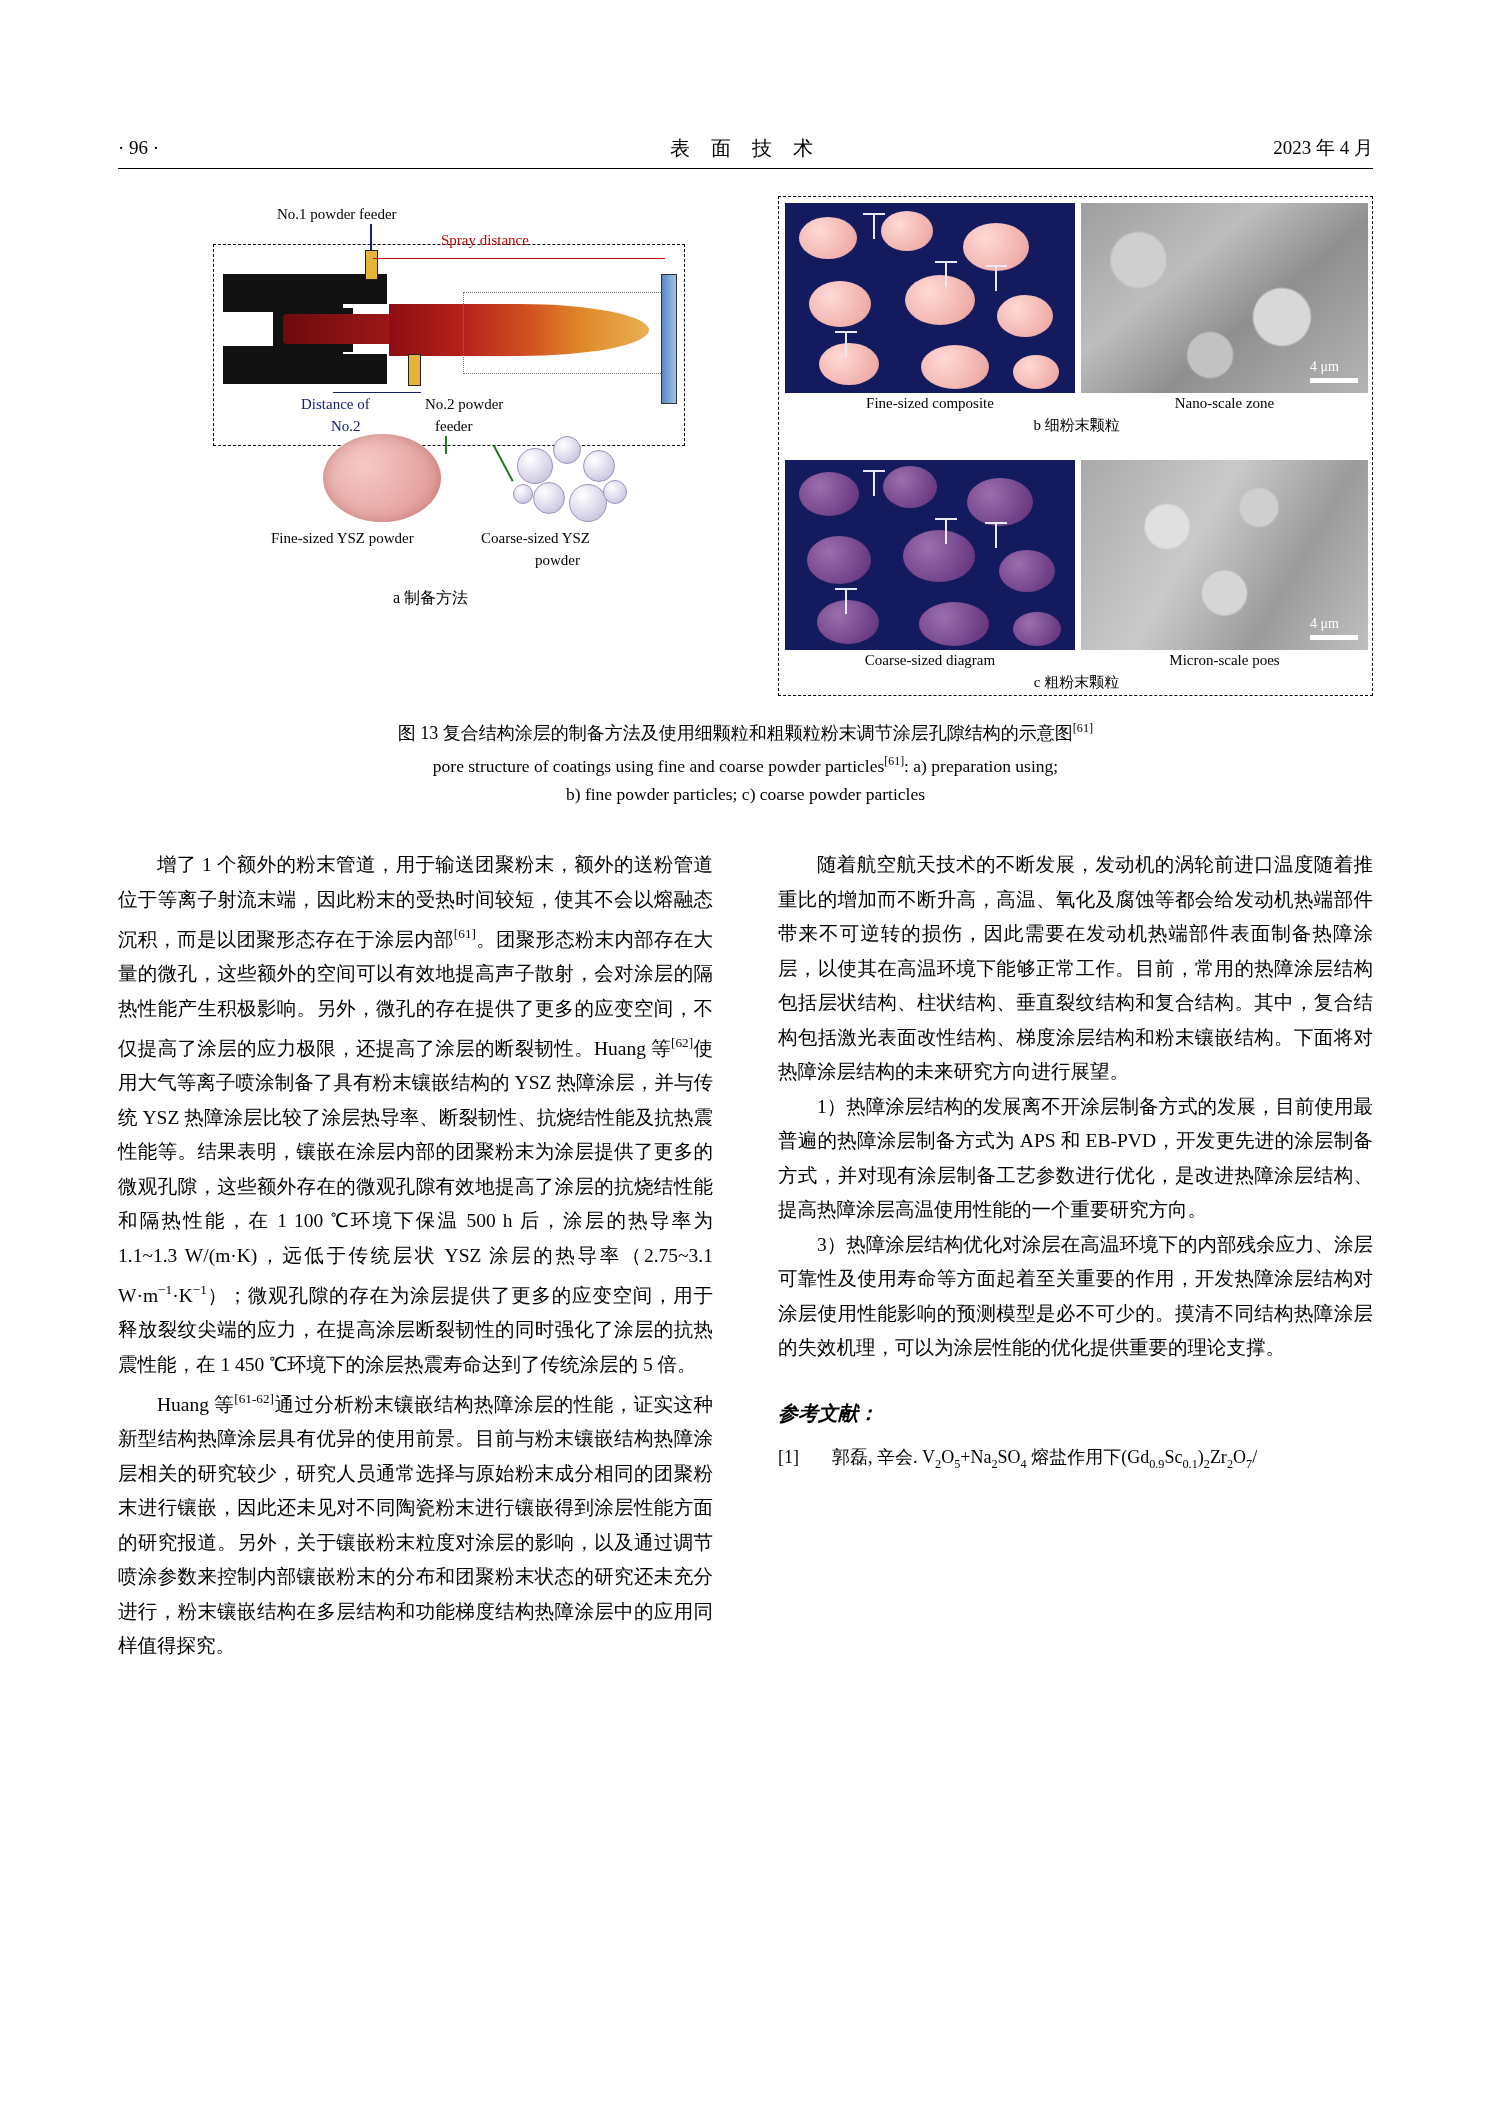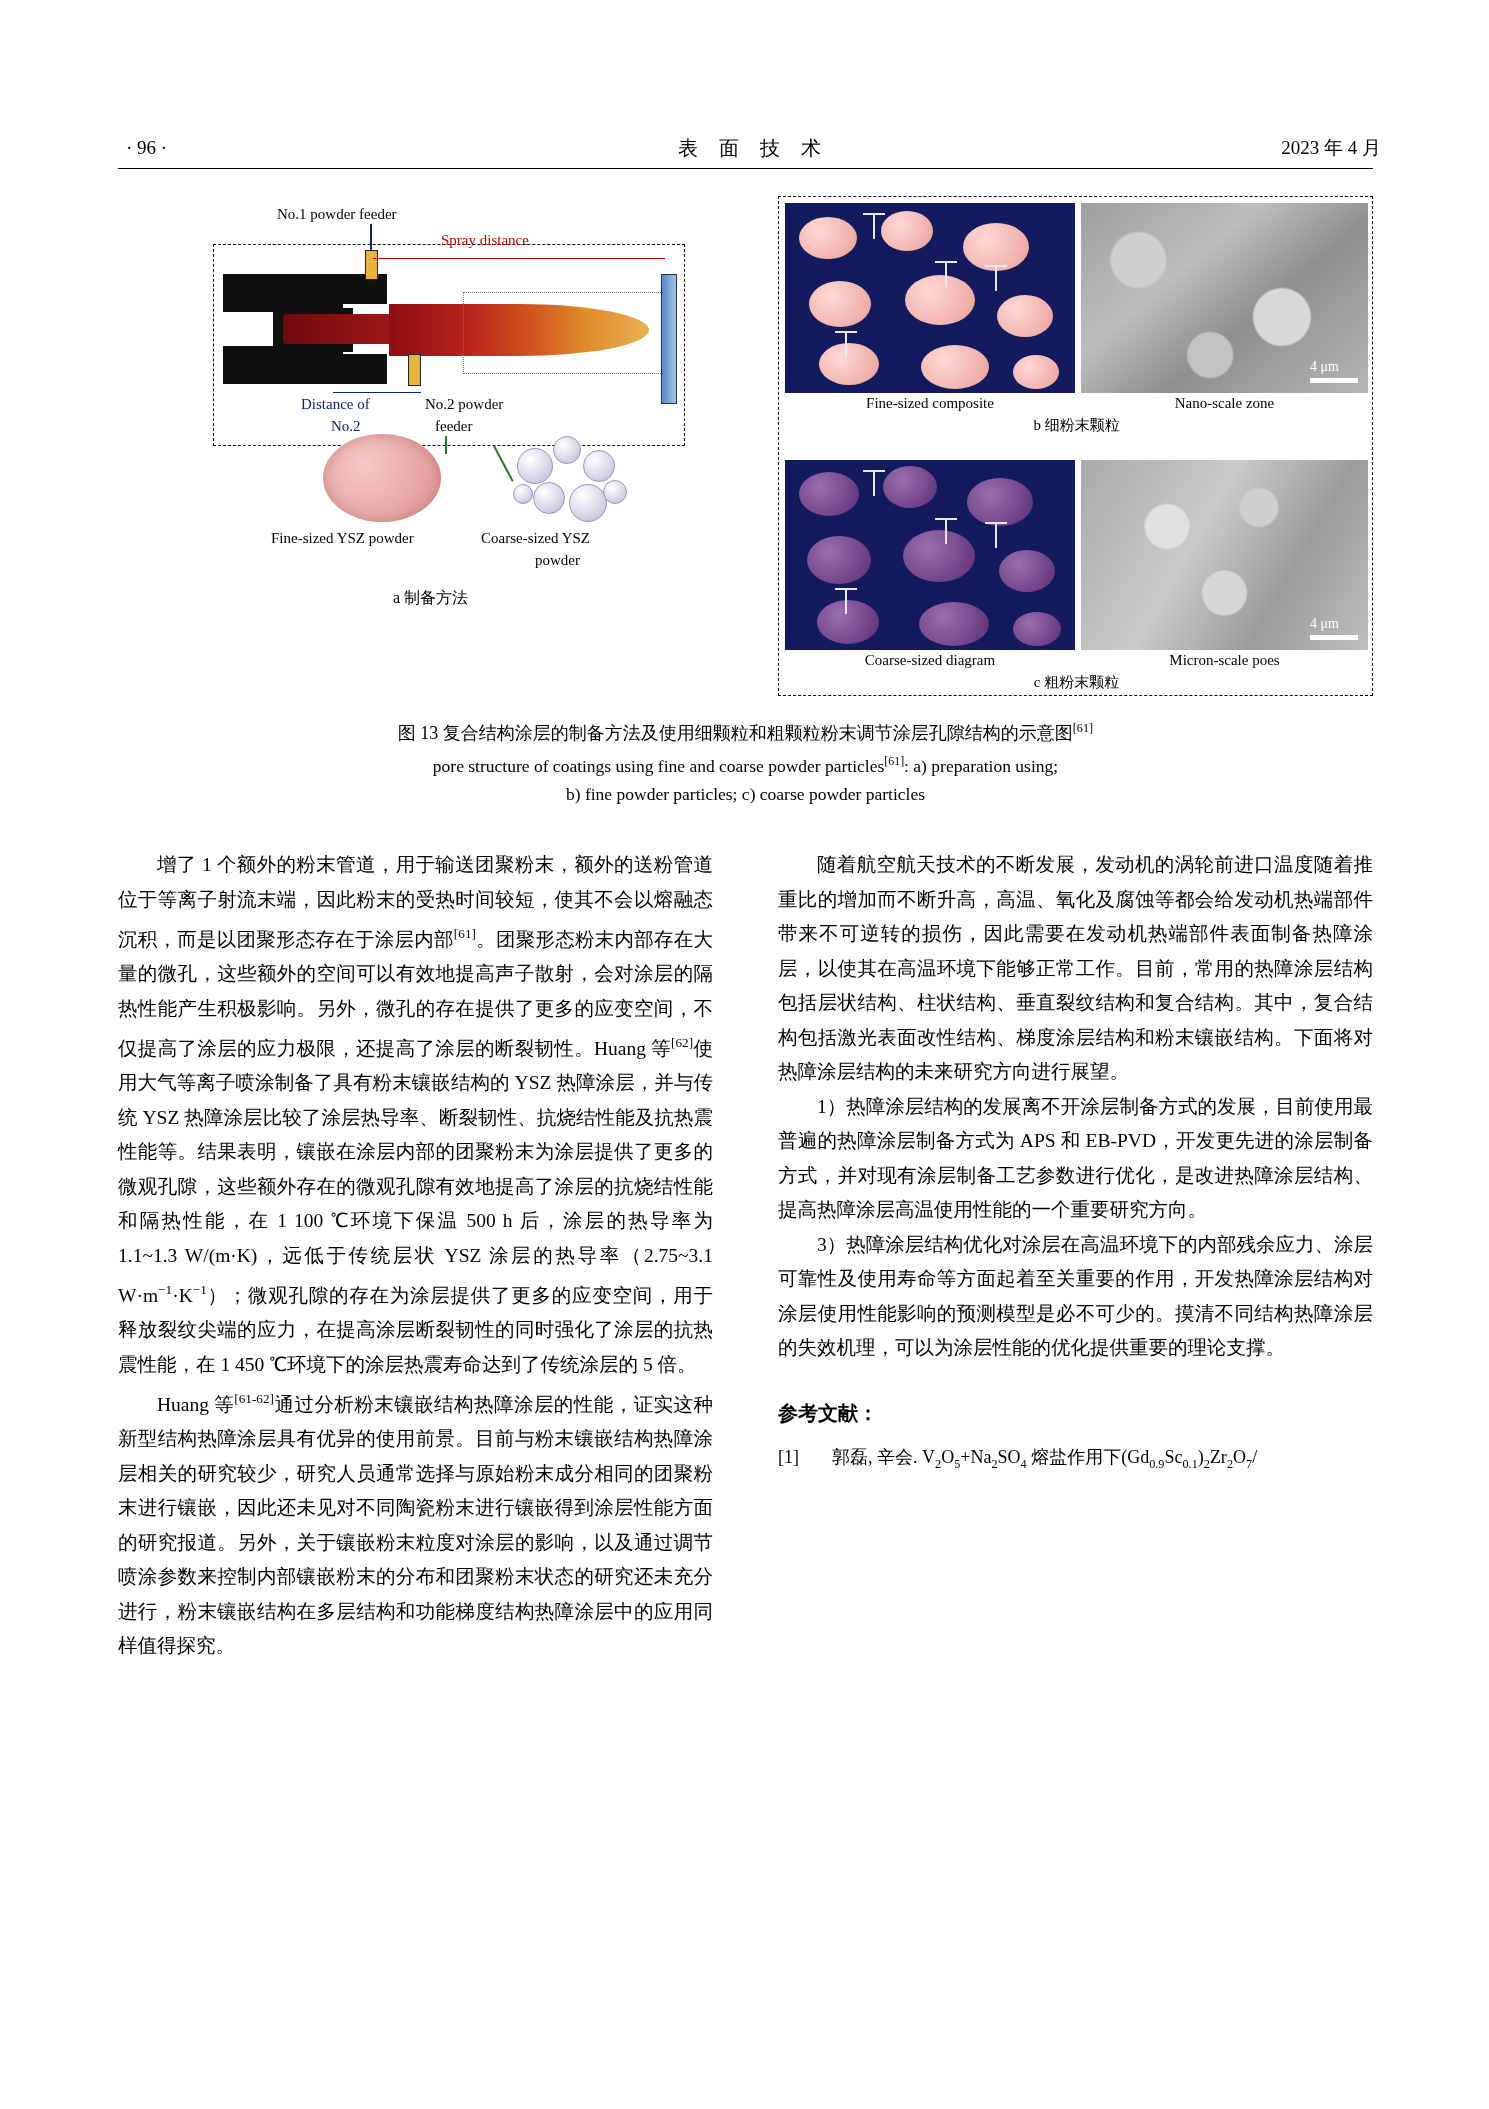--- a/index.html
+++ b/index.html
@@ -24,21 +24,20 @@
 
   
   .runhead {
     position: absolute;
     left: 118px;
     top: 130px;
     width: 1255px;
     height: 36px;
     font-size: 19px;
     line-height: 36px;
-    margin-left: 8px;
   }
   .runhead .left  { position: absolute; left: 0;   top: 0; }
   .runhead .mid   { position: absolute; left: 50%; top: 0; transform: translateX(-50%);
                     letter-spacing: 8px; font-size: 20px;}
   .runhead .right { position: absolute; right: 0;  top: 0; }
   .runhead-rule {
     position: absolute;
     left: 118px;
     top: 168px;
     width: 1255px;
@@ -242,20 +241,21 @@
     font-size: 25px;
     font-family: "Liberation Sans", sans-serif;
     font-weight: bold;
     letter-spacing: 1px;
   }
   h3.refs {
     margin: 30px 0 12px 0;
     font-size: 20px;
     font-family: "Liberation Sans", sans-serif;
     font-weight: bold;
+    font-style: italic;
   }
   .refitem {
     display: flex;
     font-size: 18px;
     line-height: 30px;
     text-indent: 0;
   }
   .refitem .num { width: 54px; flex: none; }
   .refitem .txt { flex: 1; }
 </style>

